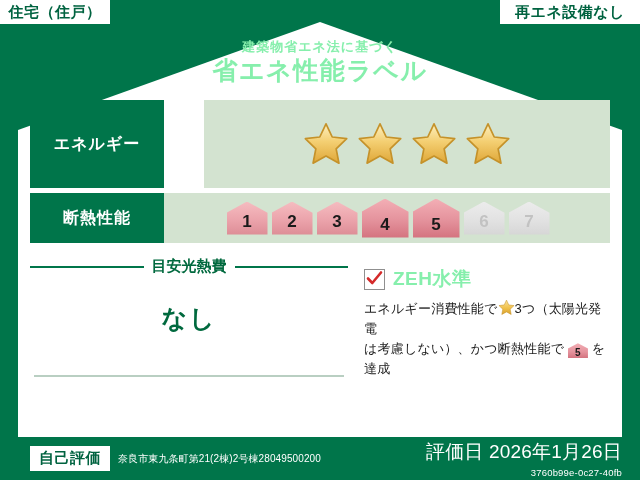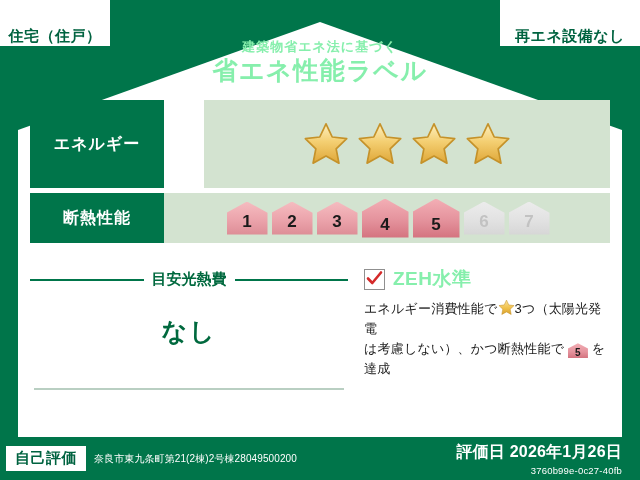--- a/index.html
+++ b/index.html
@@ -14,22 +14,22 @@
   }
 
   
   .corner-tag{
     position:absolute;top:0;
     background:#ffffff;
     color:#006340;
     font-weight:bold;
     font-size:15px;
     letter-spacing:0.5px;
-    display:flex;align-items:flex-end;justify-content:center;
-    height:46px;
+    display:flex;align-items:center;justify-content:center;
+    height:24px;
     z-index:12;
   }
   #tag-left{left:0;width:110px;}
   #tag-right{right:0;width:140px;}
 
   
   #roof{
     position:absolute;left:18px;top:22px;right:18px;bottom:43px;
     background:#ffffff;
     clip-path:polygon(0% 26%, 50% 0%, 100% 26%, 100% 100%, 0% 100%);
@@ -94,21 +94,21 @@
   }
 
   
   #lower{display:flex;margin-top:9px;}
   #lower-left{width:318px;flex:0 0 318px;}
   #lower-right{flex:1 1 auto;padding-left:16px;padding-top:14px;}
 
   #cost-head{
     display:flex;align-items:center;gap:8px;
     color:#00693e;font-weight:bold;font-size:15px;
-    margin-top:18px;
+    margin-top:5px;
   }
   #cost-head .rule{flex:1 1 auto;height:2px;background:#00754a;}
   #cost-value{
     text-align:center;color:#00693e;
     font-size:25px;font-weight:bold;
     margin-top:26px;letter-spacing:2px;
   }
   #divider{
     height:2px;background:#b9cfc2;margin:40px 4px 0 4px;
   }
@@ -135,29 +135,29 @@
     text-align:center;line-height:19px;
     vertical-align:-3px;
   }
 
   
   #footer{
     position:absolute;left:0;right:0;bottom:0;height:43px;
     z-index:10;display:flex;align-items:center;
     color:#ffffff;
   }
-  #footer-left{display:flex;align-items:center;padding-left:6px;gap:8px;flex:1 1 auto;}
+  #footer-left{display:flex;align-items:center;padding-left:30px;gap:8px;flex:1 1 auto;}
   #self-badge{
     background:#ffffff;color:#006340;
     font-weight:bold;font-size:15px;
     padding:3px 9px;letter-spacing:0.5px;
   }
   #address{font-size:10px;letter-spacing:0.1px;}
   #footer-right{text-align:right;padding-right:18px;}
-  #eval-date{font-size:16px;font-weight:bold;letter-spacing:0.2px;}
+  #eval-date{font-size:19px;font-weight:normal;letter-spacing:0.2px;}
   #doc-id{font-size:9.5px;margin-top:2px;letter-spacing:0.2px;}
 </style>
 </head>
 <body>
 
 <div id="label">
 
   <div id="tag-left" class="corner-tag">
     <span>住宅（住戸）</span>
   </div>

